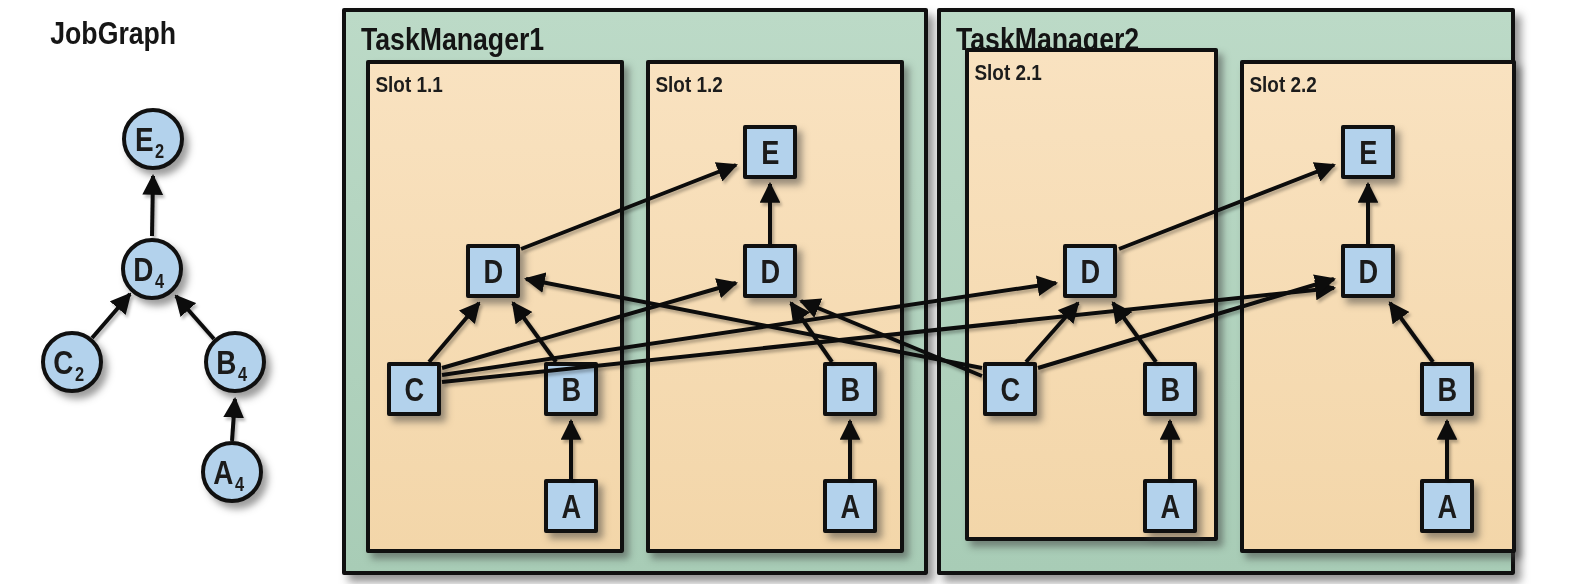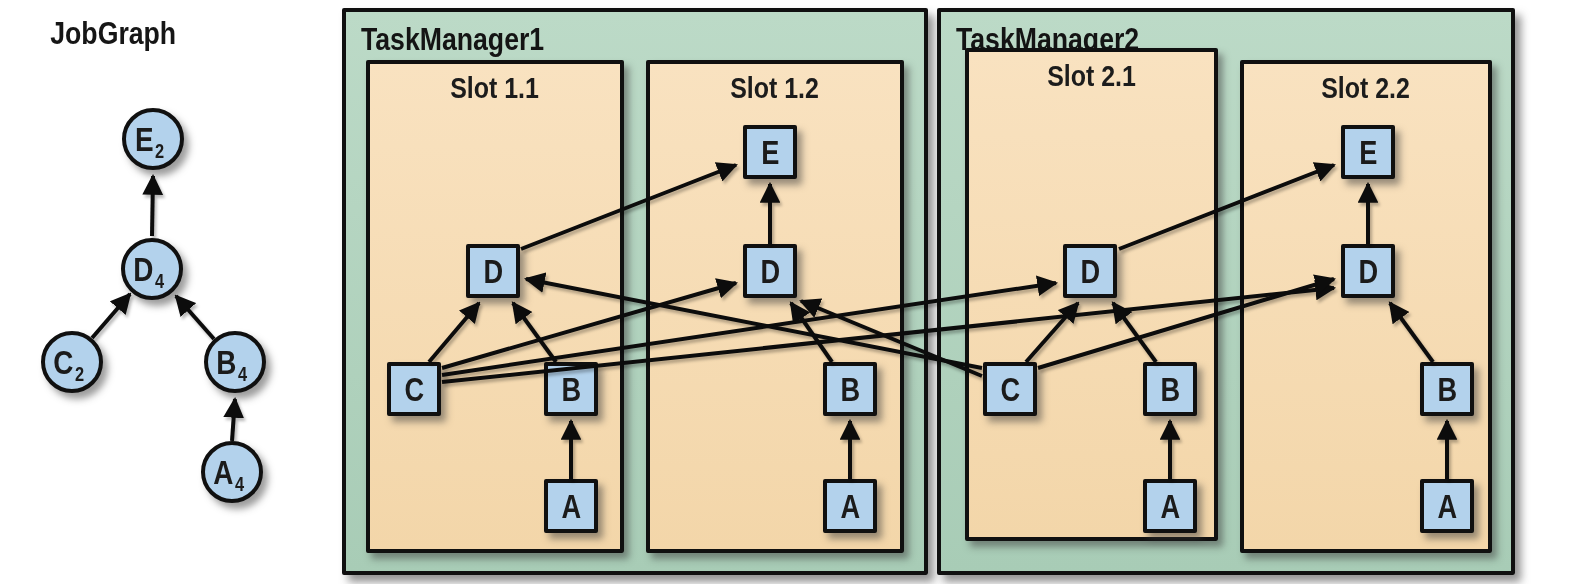--- a/index.html
+++ b/index.html
@@ -38,22 +38,22 @@
   .tm-title{
     position:absolute;left:0;top:10px;width:100%;text-align:left;
     font-size:31px;font-weight:bold;color:#141414;
   }
   .slot-box{
     position:absolute;background:linear-gradient(#f9e2c0,#f3d6a9);
     border:4px solid var(--c-border);border-radius:2px;
     box-shadow:5px 6px 7px rgba(60,60,60,.5);box-sizing:border-box;
   }
   .slot-title{
-    position:absolute;left:0;top:8px;width:100%;text-align:center;
-    font-size:29px;font-weight:bold;color:#1c1c1c;
+    position:absolute;left:0;top:8px;width:100%;text-align:left;
+    font-size:22px;font-weight:bold;color:#1c1c1c;
   }
   .task-node{
     position:absolute;width:54px;height:54px;background:var(--c-blue);
     border:4px solid var(--c-border);border-radius:2px;
     box-shadow:5px 6px 7px rgba(60,60,60,.5);box-sizing:border-box;
     display:flex;align-items:center;justify-content:center;
   }
   .task-node .main{font-size:34px;font-weight:bold;transform:scaleX(.8);}
   
   #edges-svg{
@@ -114,21 +114,21 @@
       </div>
       <div class="task-node" style="left: 983px; top: 362px; position: absolute;">
         <span class="main">C</span>
       </div>
       <div class="task-node" style="left: 1143px; top: 362px; position: absolute;">
         <span class="main">B</span>
       </div>
       <div class="task-node" style="left: 1143px; top: 479px; position: absolute;">
         <span class="main">A</span>
       </div>
-      <div class="slot-box" style="left: 1240px; top: 60px; width: 252px; height: 493px; position: absolute;">
+      <div class="slot-box" style="left: 1240px; top: 60px; width: 276px; height: 493px; position: absolute;">
         <div class="slot-title"><span class="cond">Slot 2.2</span></div>
       </div>
       <div class="task-node" style="left: 1341px; top: 125px; position: absolute;">
         <span class="main">E</span>
       </div>
       <div class="task-node" style="left: 1341px; top: 244px; position: absolute;">
         <span class="main">D</span>
       </div>
       <div class="task-node" style="left: 1420px; top: 362px; position: absolute;">
         <span class="main">B</span>

